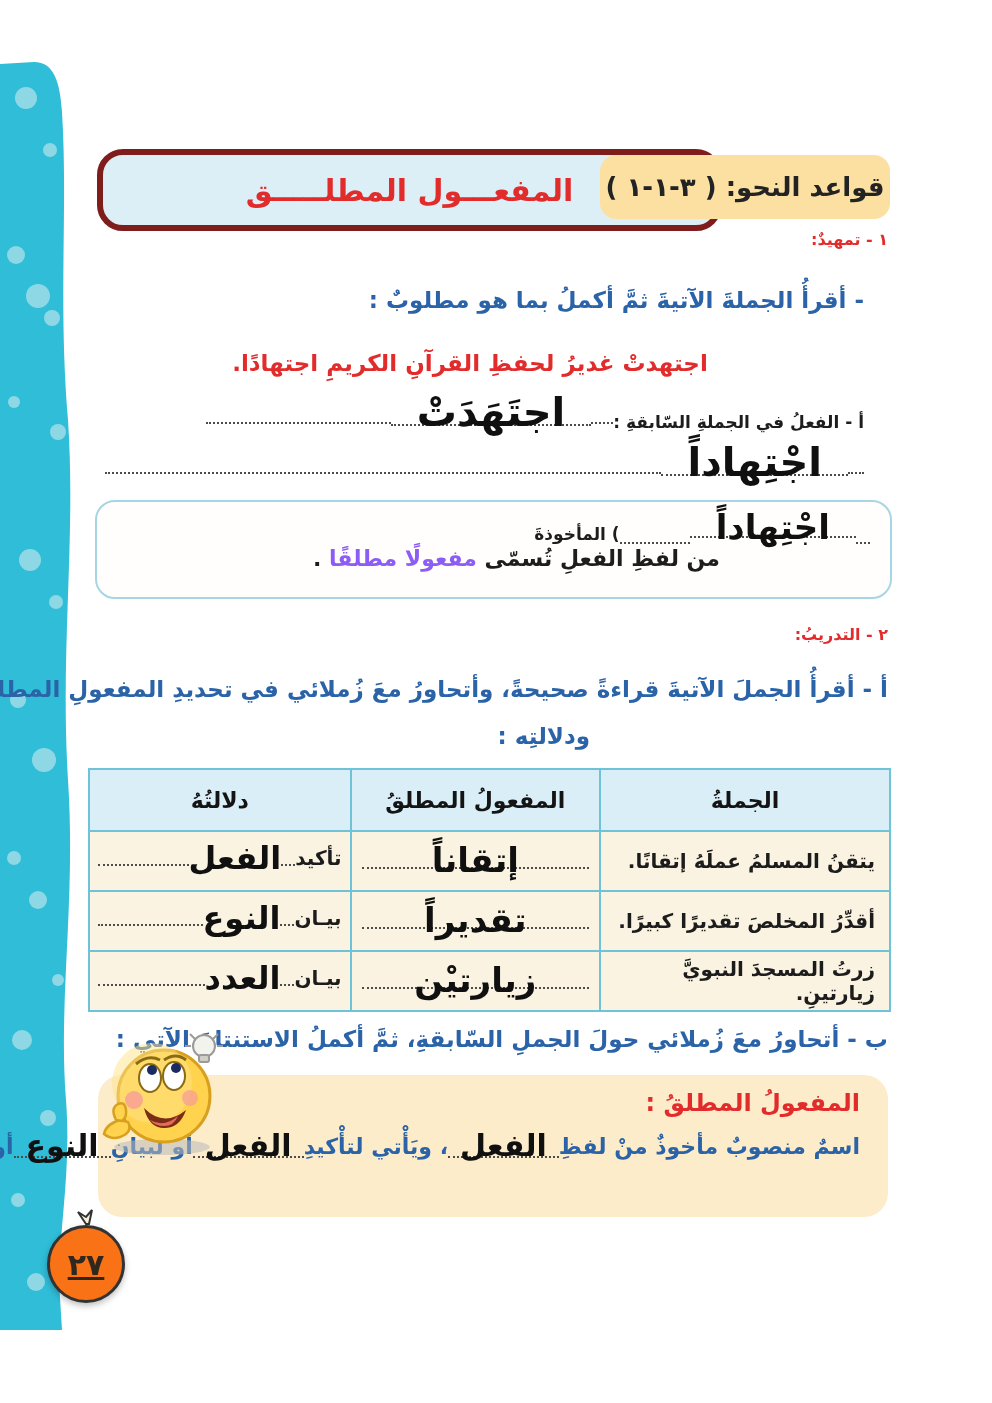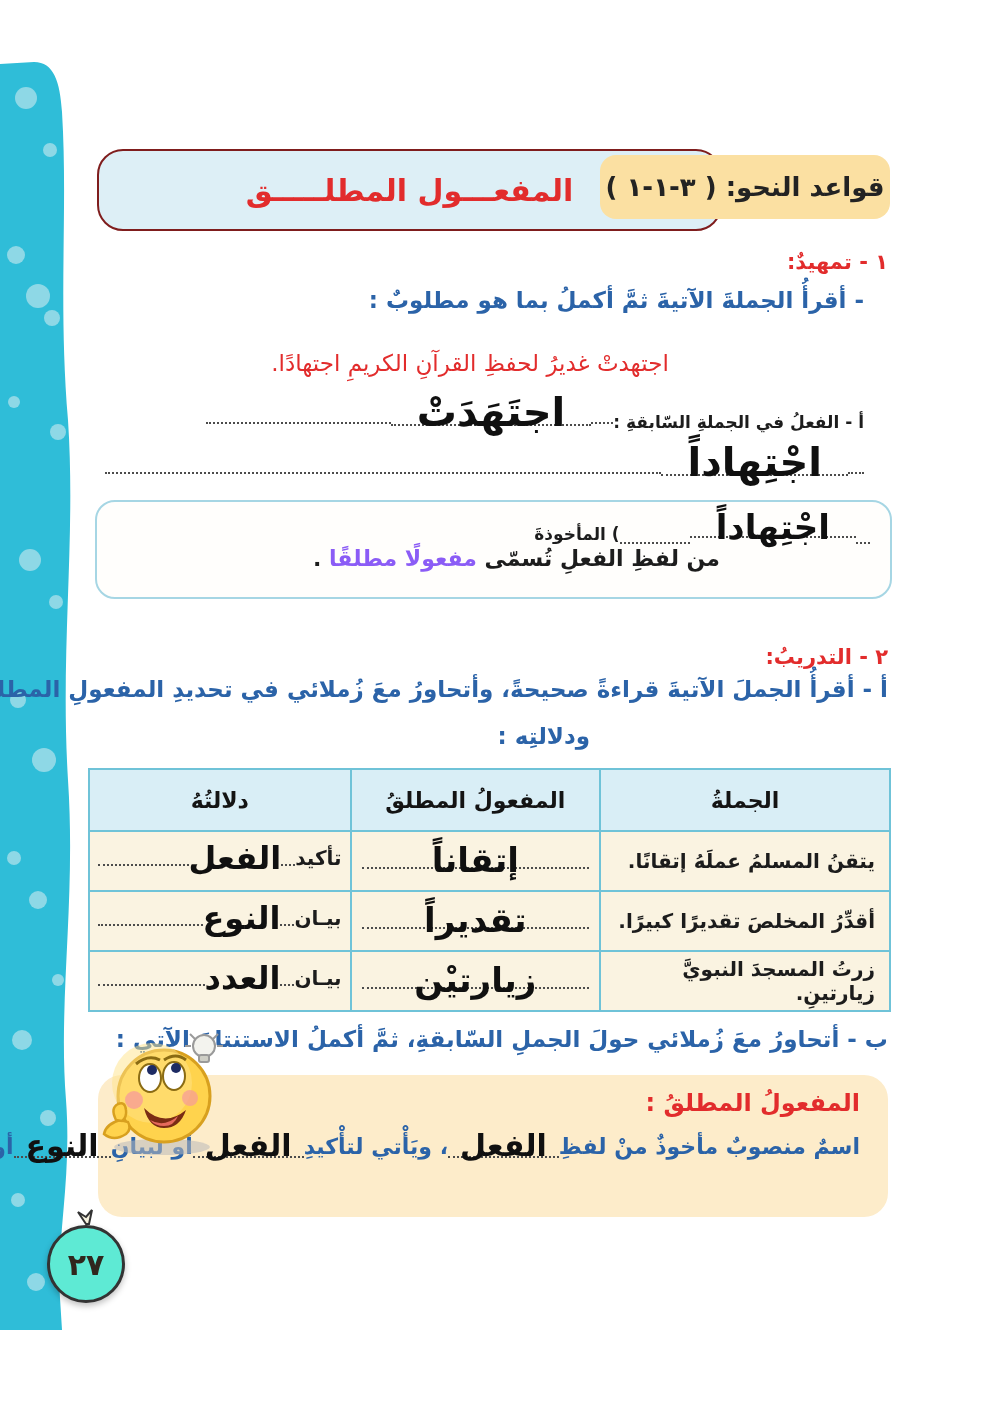--- a/index.html
+++ b/index.html
@@ -10,38 +10,38 @@
     background:#ffffff; overflow:hidden; direction:rtl;
   }
   .abs { position:absolute; }
 
   
   .sidebar-svg { position:absolute; left:0; top:0; pointer-events:none; }
 
   
   .title-box {
     left:97px; top:149px; width:625px; height:82px;
-    background:#ddeff6; border:2px solid #7f1d1d; border-radius:26px;
+    background:#ddeff6; border:6px solid #7f1d1d; border-radius:26px;
     display:flex; align-items:center; justify-content:center;
   }
   .title-text { color:#e22c2c; font-weight:bold; font-size:30px; }
   .code-badge {
     left:600px; top:155px; width:290px; height:64px;
     background:#fbe0a2; border-radius:16px;
     display:flex; align-items:center; justify-content:center;
     font-size:26px; font-weight:bold; color:#232323;
   }
 
   
-  .red-h { color:#e22c2c; font-size:21px; font-weight:bold;margin-top:20px; }
+  .red-h { color:#e22c2c; font-size:16px; font-weight:bold; }
   .blue-t { color:#2b63a8; font-size:23px; font-weight:bold; }
   .black-t { color:#1d1d1d; font-size:17px; font-weight:bold; }
 
   .example-line { left:60px; top:350px; width:820px; text-align:center;
-    color:#e22c2c; font-size:23px; font-weight:normal; }
+    color:#e22c2c; font-size:23px; font-weight:bold; }
 
   
   .fill { position:relative; display:inline-block; padding:0 26px; }
   .fill::after { content:""; position:absolute; left:0; right:0; bottom:6px;
     border-bottom:2.5px dotted #4c4c4c; }
   .hand { font-weight:bold; color:#101010; line-height:1; position:relative; z-index:1; }
   .hand-40 { font-size:40px; }
   .hand-34 { font-size:34px; }
   .hand-32 { font-size:32px; }
   .hand-30 { font-size:30px; }
@@ -91,24 +91,25 @@
   .concl-body { margin-top:14px; display:flex; align-items:flex-end; flex-wrap:nowrap;
     font-size:22px; font-weight:bold; color:#2b63a8; white-space:nowrap; }
   .concl-body .fill { padding:0 12px; }
   .concl-body .fill::after { bottom:3px; }
   .concl-body .t { margin-bottom:2px; }
 
   .emoji-wrap { left:92px; top:1028px; width:150px; height:130px; }
 
   .page-badge {
     left:47px; top:1225px; width:78px; height:78px; border-radius:50%;
-    background:#5eead4; border:3px solid #333333;
+    background:#f97316; border:3px solid #333333;
     display:flex; align-items:center; justify-content:center;
     font-size:30px; font-weight:bold; color:#30271d;
     box-shadow:0 3px 6px rgba(0,0,0,.25);
+    text-decoration:underline;
   }
   .badge-bow { left:72px; top:1208px; }
 </style>
 </head>
 <body>
 
 <div class="page">
 
   <svg class="sidebar-svg" width="110" height="1403" viewBox="0 0 110 1403">
     <path d="M0,64 L34,62 C54,62 60,82 62,112 C68,210 58,300 68,420

